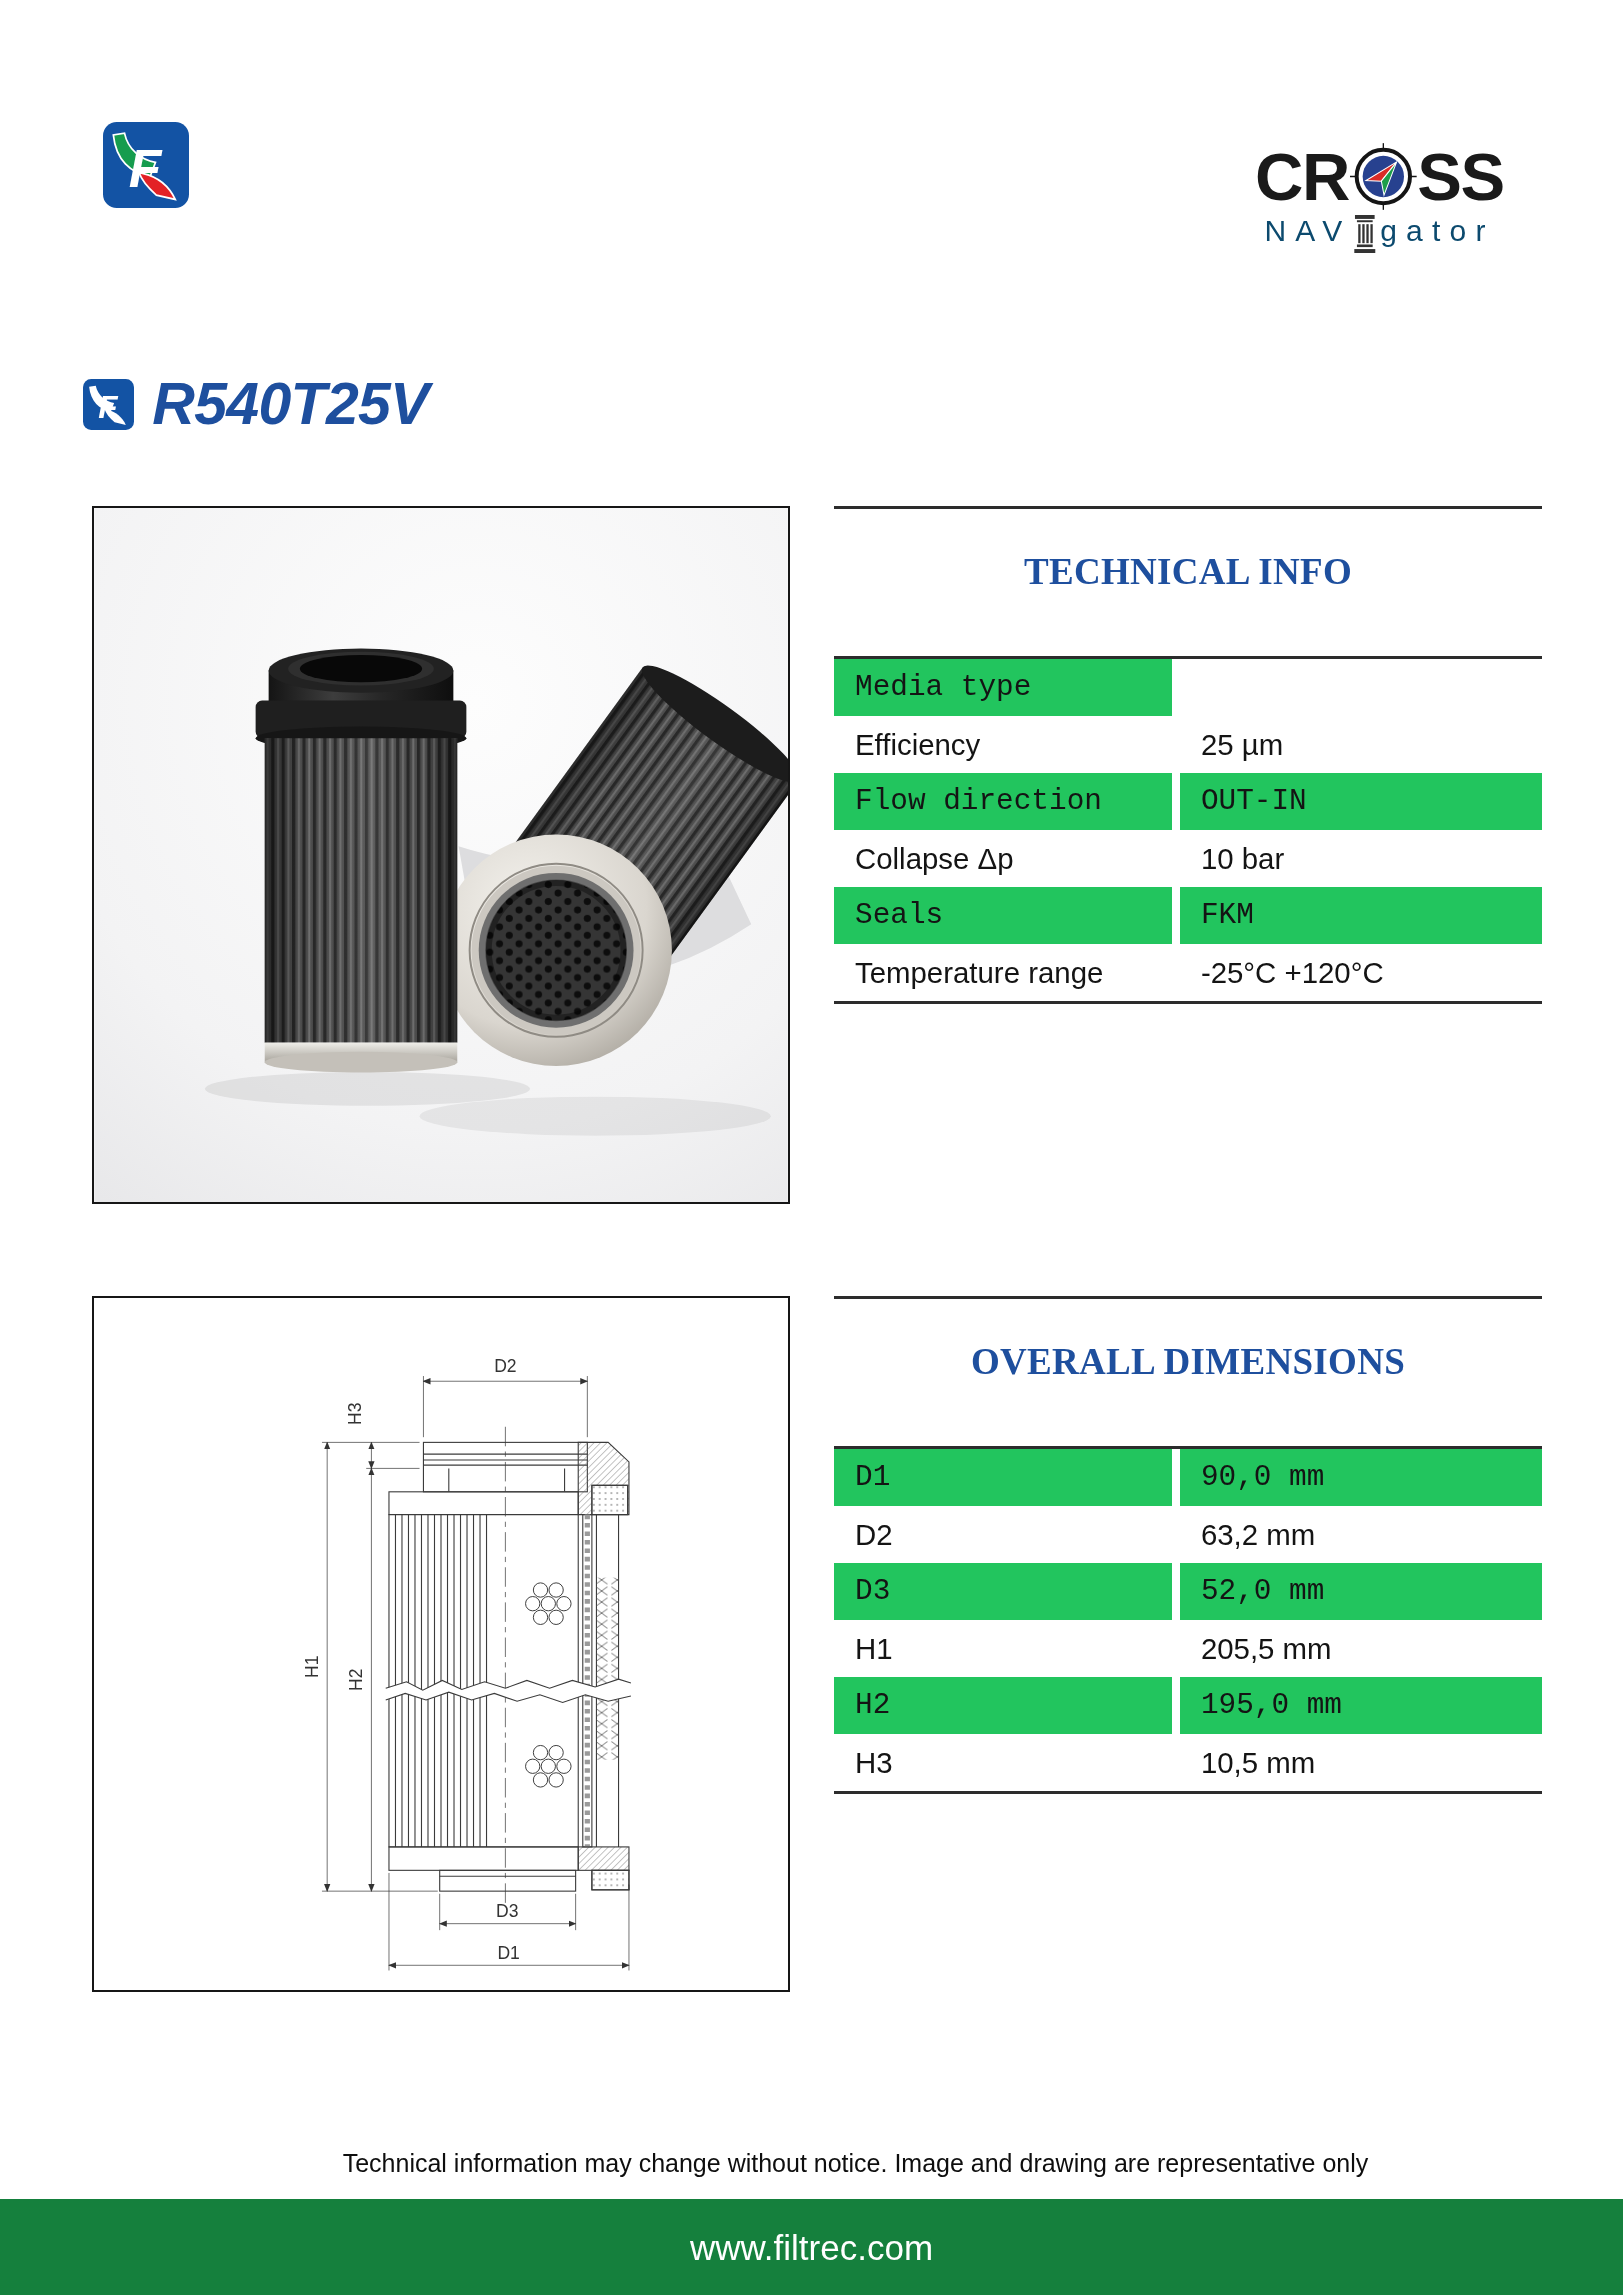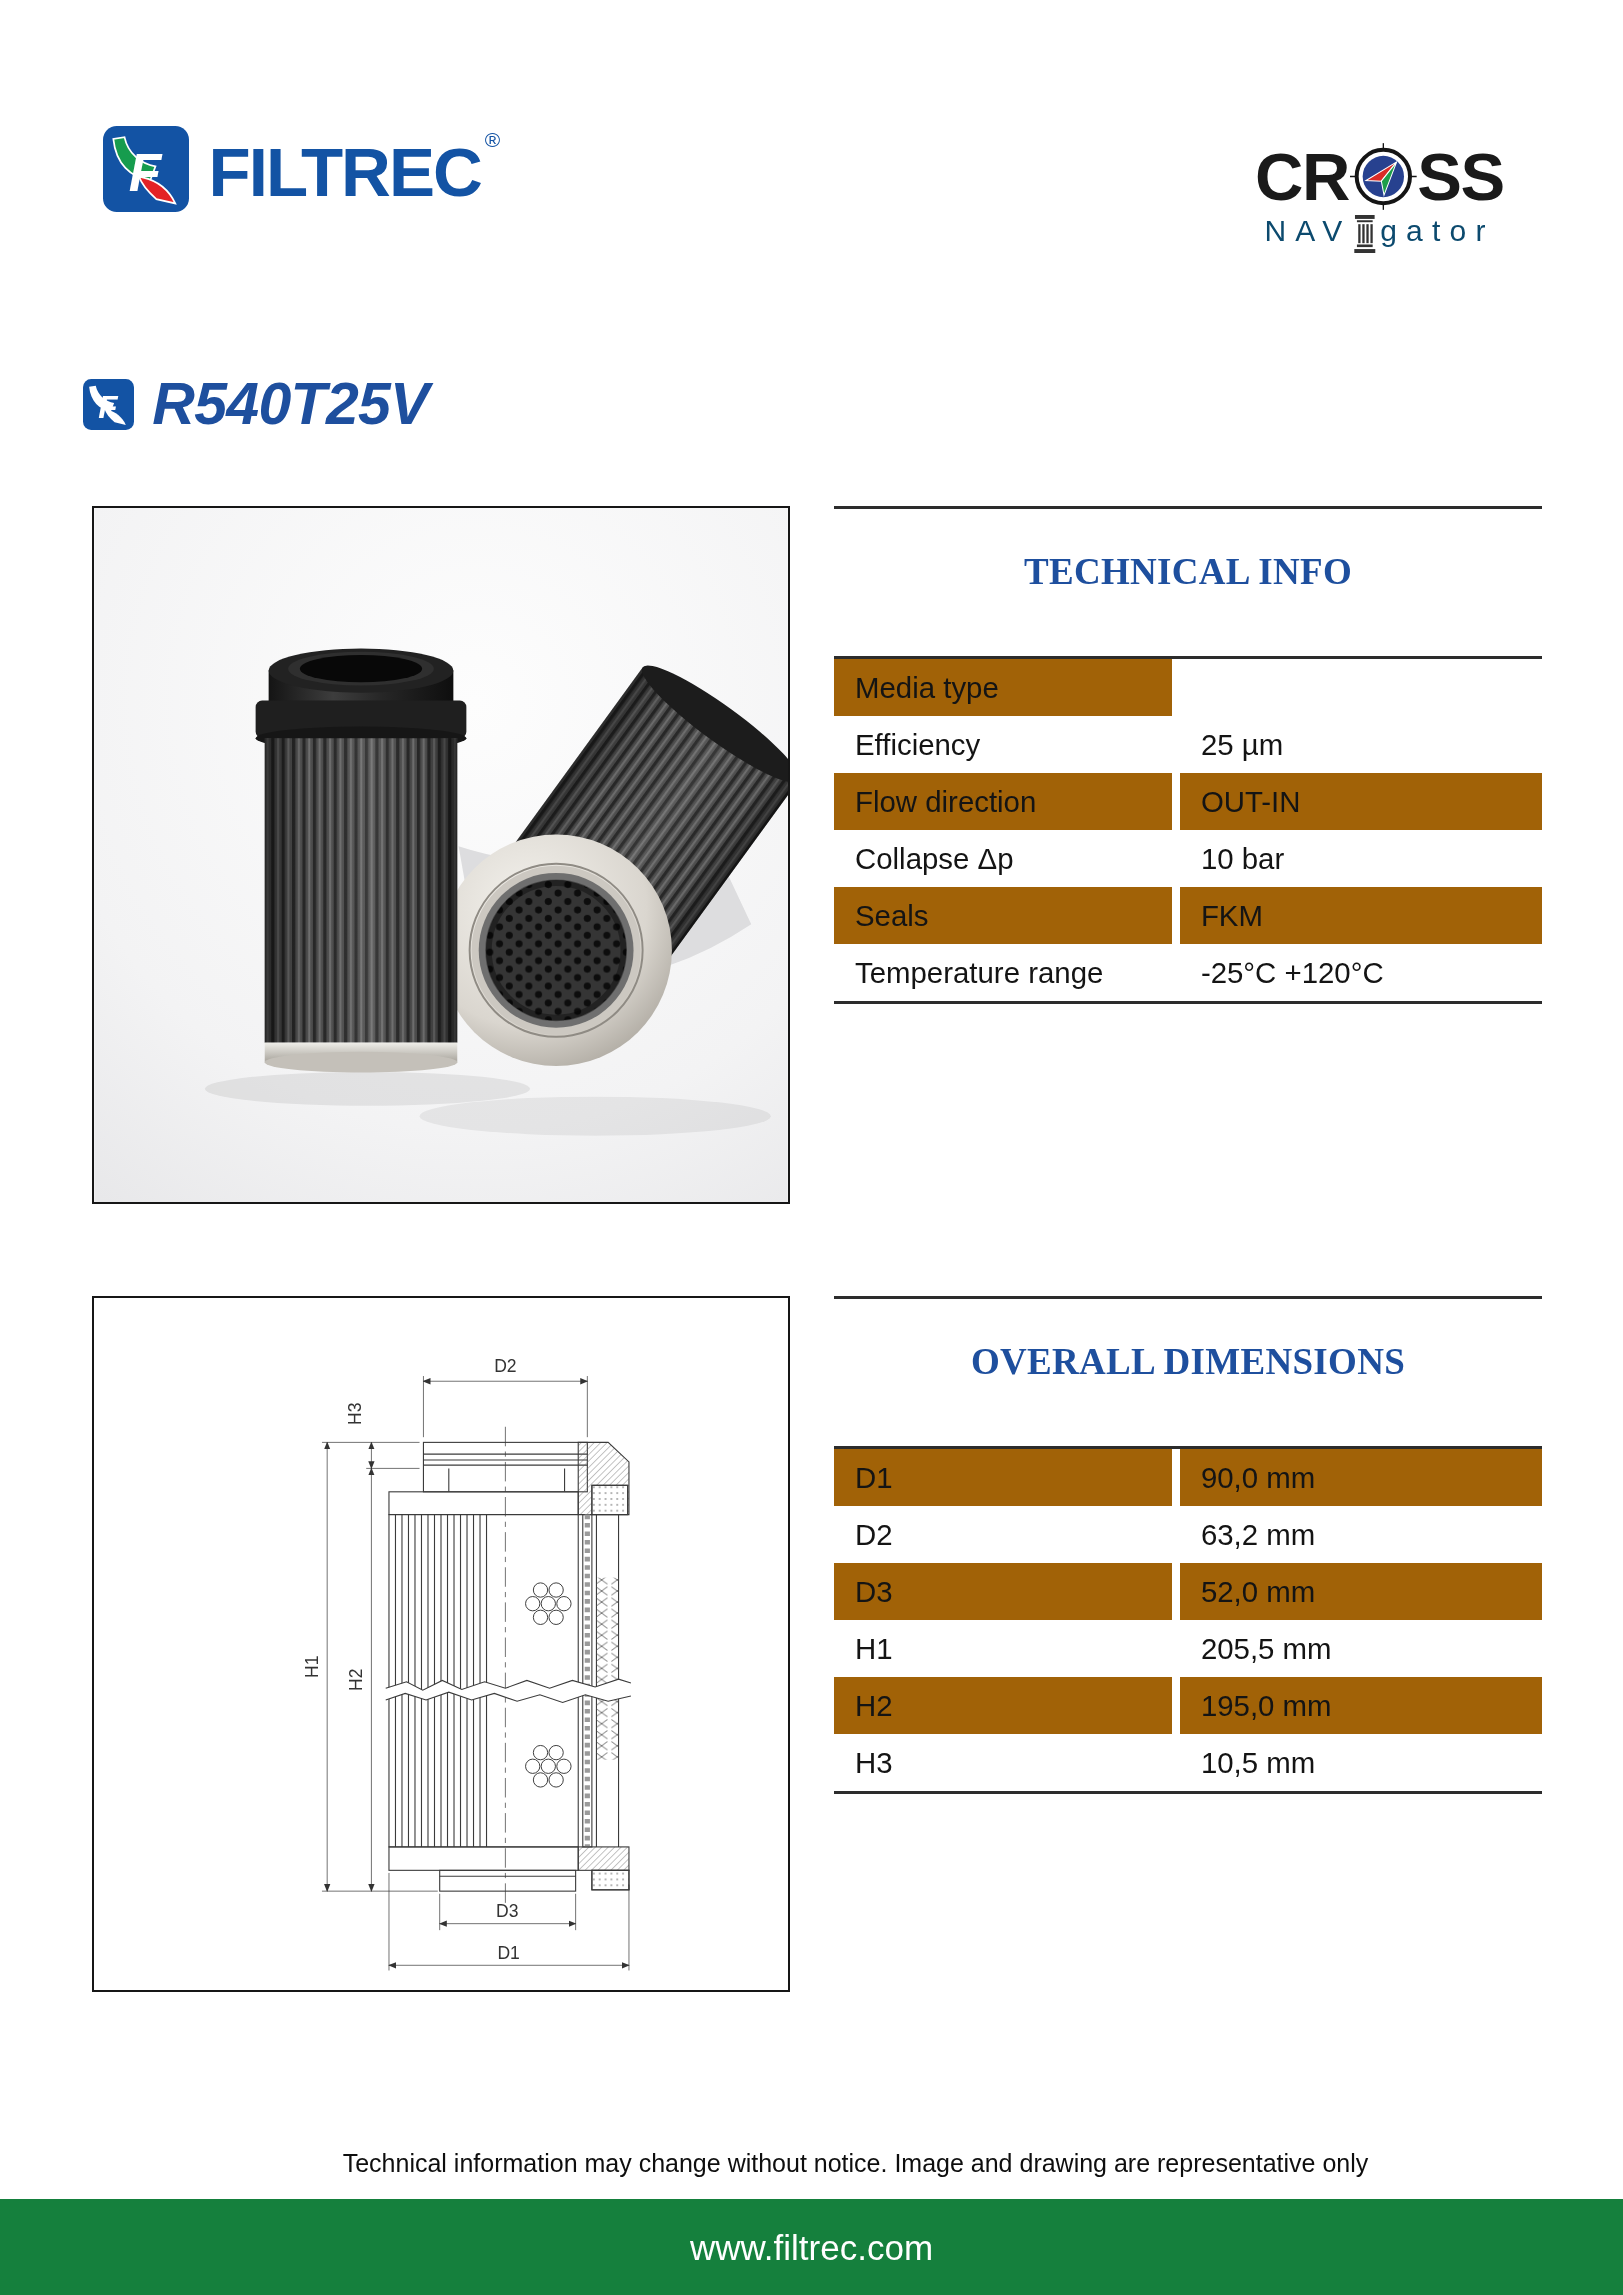--- a/index.html
+++ b/index.html
@@ -31,40 +31,39 @@
   
   .section{position:absolute;left:834px;width:708px;border-top:3.3px solid #2c2c2c;box-sizing:border-box;}
   #tech-section{top:506px;}
   #dims-section{top:1296px;}
   .section-title{margin-top:41px;text-align:center;color:#1e4f9e;font-size:37px;font-weight:800;letter-spacing:0.3px;font-family:Liberation Serif, serif;}
   .spec-table{margin-top:63px;border-top:3.3px solid #2c2c2c;border-bottom:3.3px solid #2c2c2c;}
   .spec-row{display:flex;}
   .cell{height:57px;display:flex;align-items:center;padding-left:21px;font-size:29.4px;color:#141414;box-sizing:border-box;}
   .cell.label{width:338px;}
   .cell.value{flex:1;margin-left:7.9px;}
-  .spec-row.alt .cell{background:#a16207;}
+  .spec-row.alt .cell{background:#22c55e;font-family:Liberation Mono, monospace;}
 
   
   .footnote{position:absolute;top:2149px;left:0;width:100%;text-align:center;font-size:25px;color:#0e0e0e;padding-left:44px;}
   .footer-bar{position:absolute;left:0;top:2199px;width:100%;height:97px;background:#15803d;}
   .footer-url{color:#ffffff;font-size:35px;text-align:center;line-height:97px;font-weight:400;}
 </style>
 </head>
 <body>
 
 <div class="page">
 
   <div class="filtrec-logo">
     <svg class="fmark" width="86" height="92" viewBox="0 0 100 100">
       <rect x="0" y="0" width="100" height="100" rx="16" fill="#1353a4"></rect>
       <path d="M12,15 C15,44 32,60 55,63 L61,47 C44,44 29,32 25,13 Z" fill="#169c4e" stroke="#fff" stroke-width="2"></path>
       <path d="M47,60 C64,64 77,75 84,90 L62,85 C52,76 45,68 42,59 Z" fill="#e32226" stroke="#fff" stroke-width="2"></path>
       <text x="30" y="76" font-size="62" font-weight="bold" font-style="italic" fill="#ffffff">F</text>
     </svg>
-    <div class="filtrec-word"><span>FILTREC</span><span class="filtrec-reg">®</span></div>
   </div>
 
   <div class="cross-logo">
     <div class="cross-line">
       <span>CR</span>
       <svg class="compass" width="69" height="69" viewBox="0 0 100 100">
         <line x1="50" y1="0" x2="50" y2="100" stroke="#151515" stroke-width="2"></line>
         <line x1="0" y1="50" x2="100" y2="50" stroke="#151515" stroke-width="2"></line>
         <circle cx="50" cy="50" r="40" fill="#ffffff" stroke="#151515" stroke-width="6"></circle>
         <circle cx="50" cy="50" r="31" fill="#27418f"></circle>

